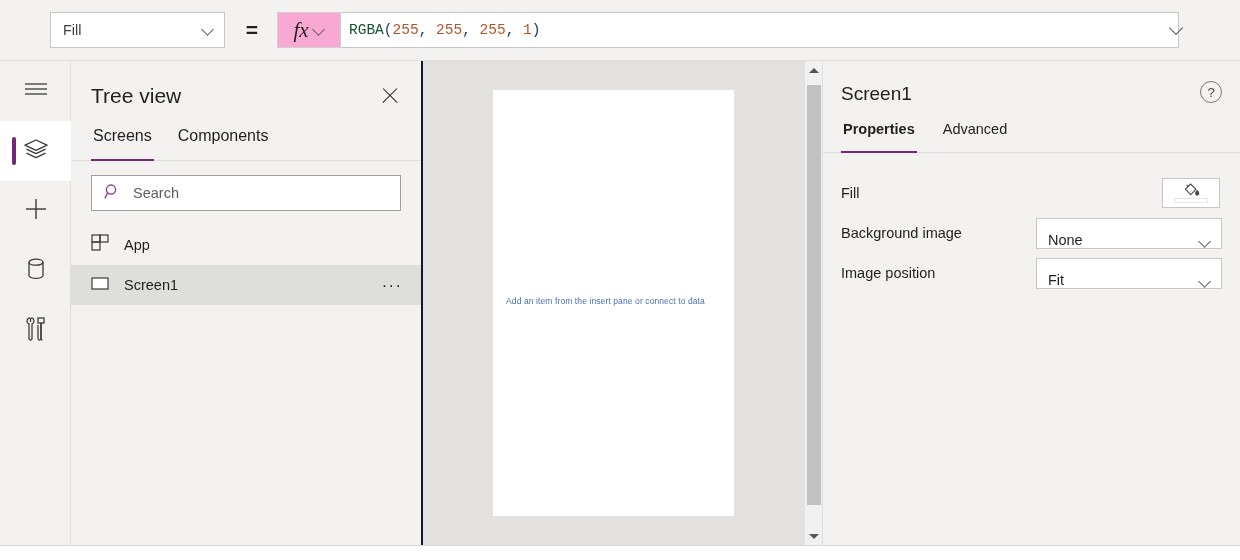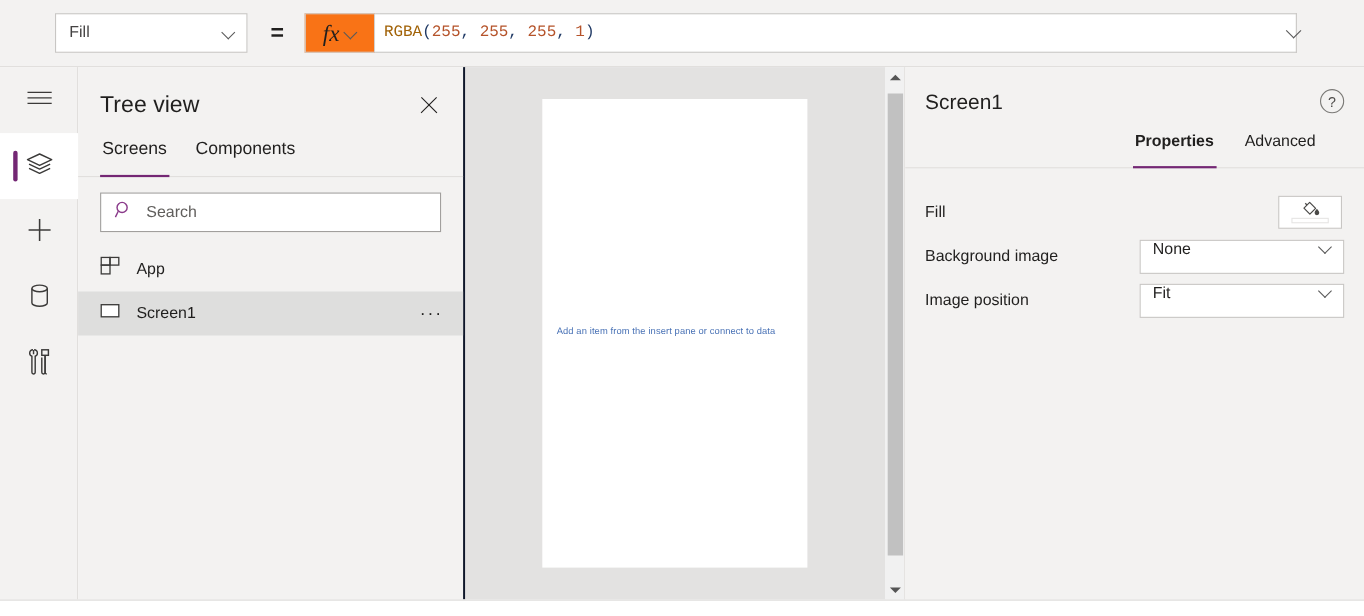--- a/index.html
+++ b/index.html
@@ -58,21 +58,21 @@
     margin-left: 16px;
     font-size: 21px;
     color: #201f1e;
     font-weight: 600;
     width: 22px; text-align: center;
     font-family: "Liberation Sans", sans-serif;
   }
   .fx-btn {
     margin-left: 14px;
     width: 64px; height: 36px;
-    background: #f97316;
+    background: #f9a8d4;
     border: 1px solid #d2d0ce;
     display: flex; align-items: center; justify-content: center;
     gap: 4px;
   }
   .fx-btn .fxg {
     font-family: "Liberation Serif", serif;
     font-style: italic;
     font-size: 21px;
     color: #201f1e;
     line-height: 1;
@@ -82,21 +82,21 @@
     background: #ffffff;
     border: 1px solid #c8c6c4;
     border-left: none;
     display: flex; align-items: center;
     padding: 0 8px 0 8px;
     font-family: "Liberation Mono", monospace;
     font-size: 14.5px;
     white-space: pre;
     overflow: hidden;
   }
-  .tok-fn { color: #a16207; }
+  .tok-fn { color: #14532d; }
   .tok-paren { color: #1f3864; }
   .tok-num { color: #b5532a; }
   .tok-comma { color: #1f3864; }
   .fbar-chev {
     position: absolute;
     right: 56px; top: 22px;
     width: 14px; height: 14px;
   }
   .fbar-chev::before {
     content: "";
@@ -305,21 +305,20 @@
     font-size: 13px;
     color: #4d4b49;
     cursor: pointer;
   }
   .rp-tabs {
     display: flex;
     padding: 0 18px;
     margin-top: 16px;
     border-bottom: 1px solid #e1dfdd;
     height: 32px;
-    justify-content: flex-end;
   }
   .rp-tab {
     font-size: 14.5px;
     color: #201f1e;
     padding: 0 2px 8px 2px;
     margin-right: 24px;
     position: relative;
     cursor: pointer;
   }
   .rp-tab.active { font-weight: bold; }
@@ -340,21 +339,21 @@
     font-size: 14.5px;
     color: #201f1e;
     width: 195px;
     flex: 0 0 auto;
   }
   .rp-control { flex: 1; display: flex; justify-content: flex-start; }
   .dropdown {
     width: 186px; height: 31px;
     background: #ffffff;
     border: 1px solid #c8c6c4;
-    display: flex; align-items: flex-start;
+    display: flex; align-items: flex-end;
     padding: 0 10px 0 11px;
     cursor: pointer;
   }
   .dropdown .dval {
     flex: 1;
     font-size: 14.5px;
     color: #201f1e;
   }
   .fill-swatch {
     width: 60px; height: 30px;

